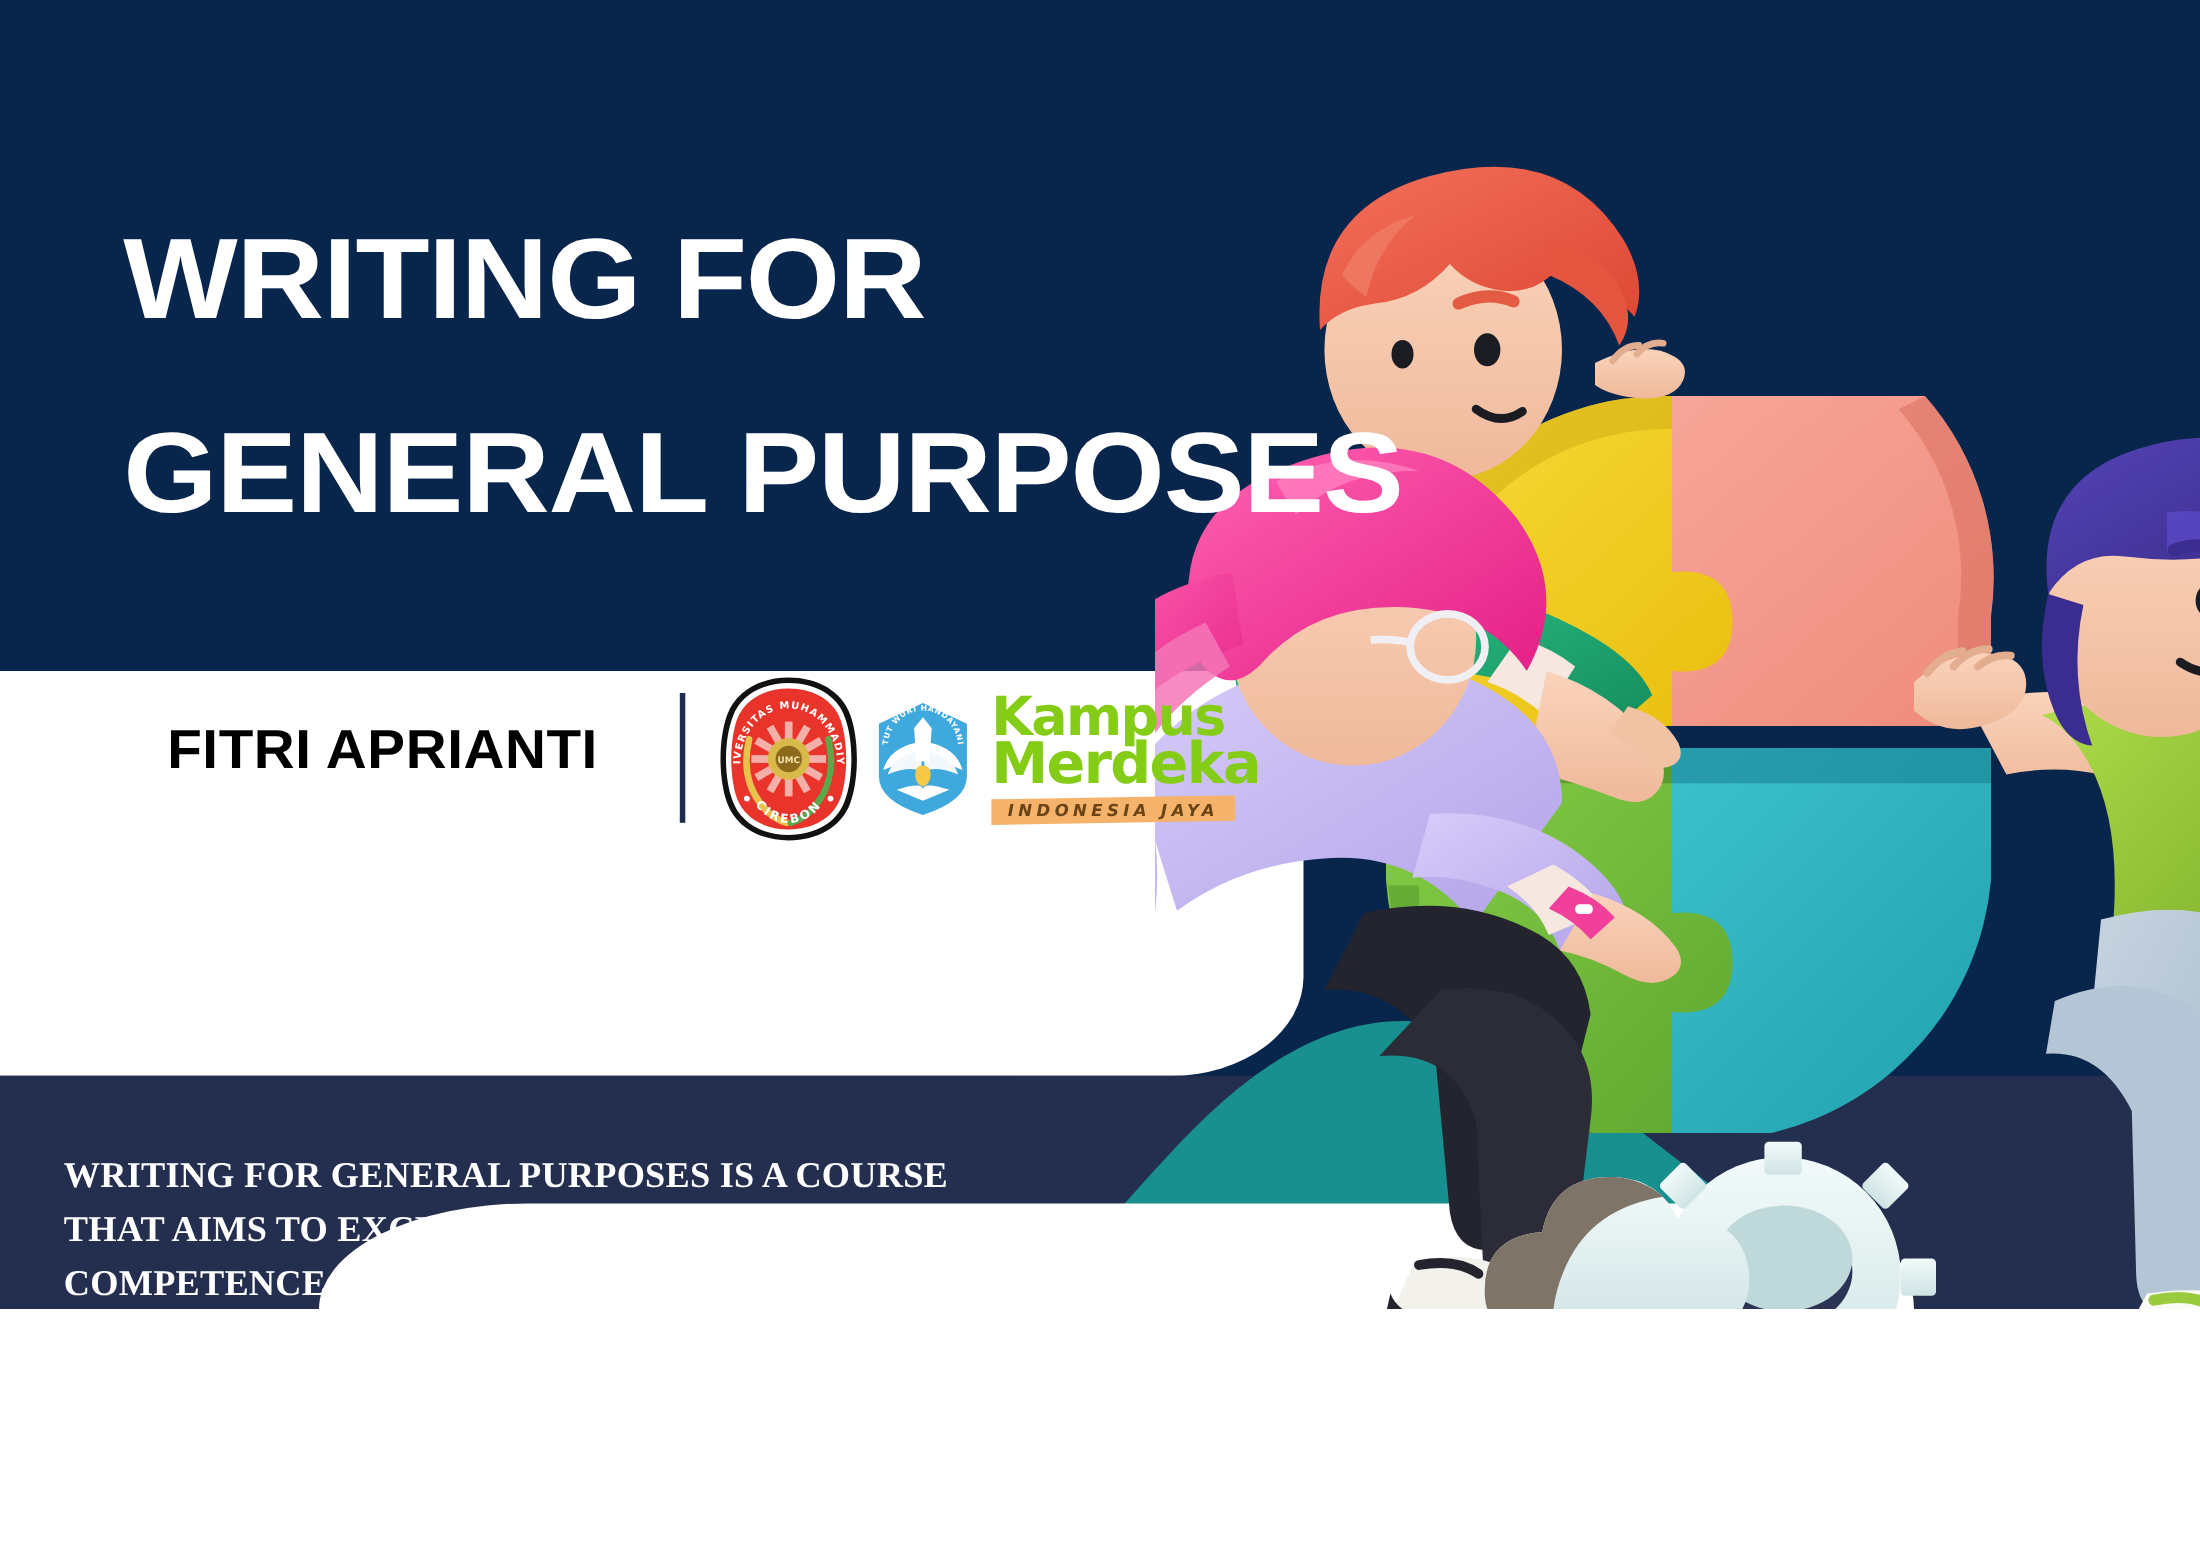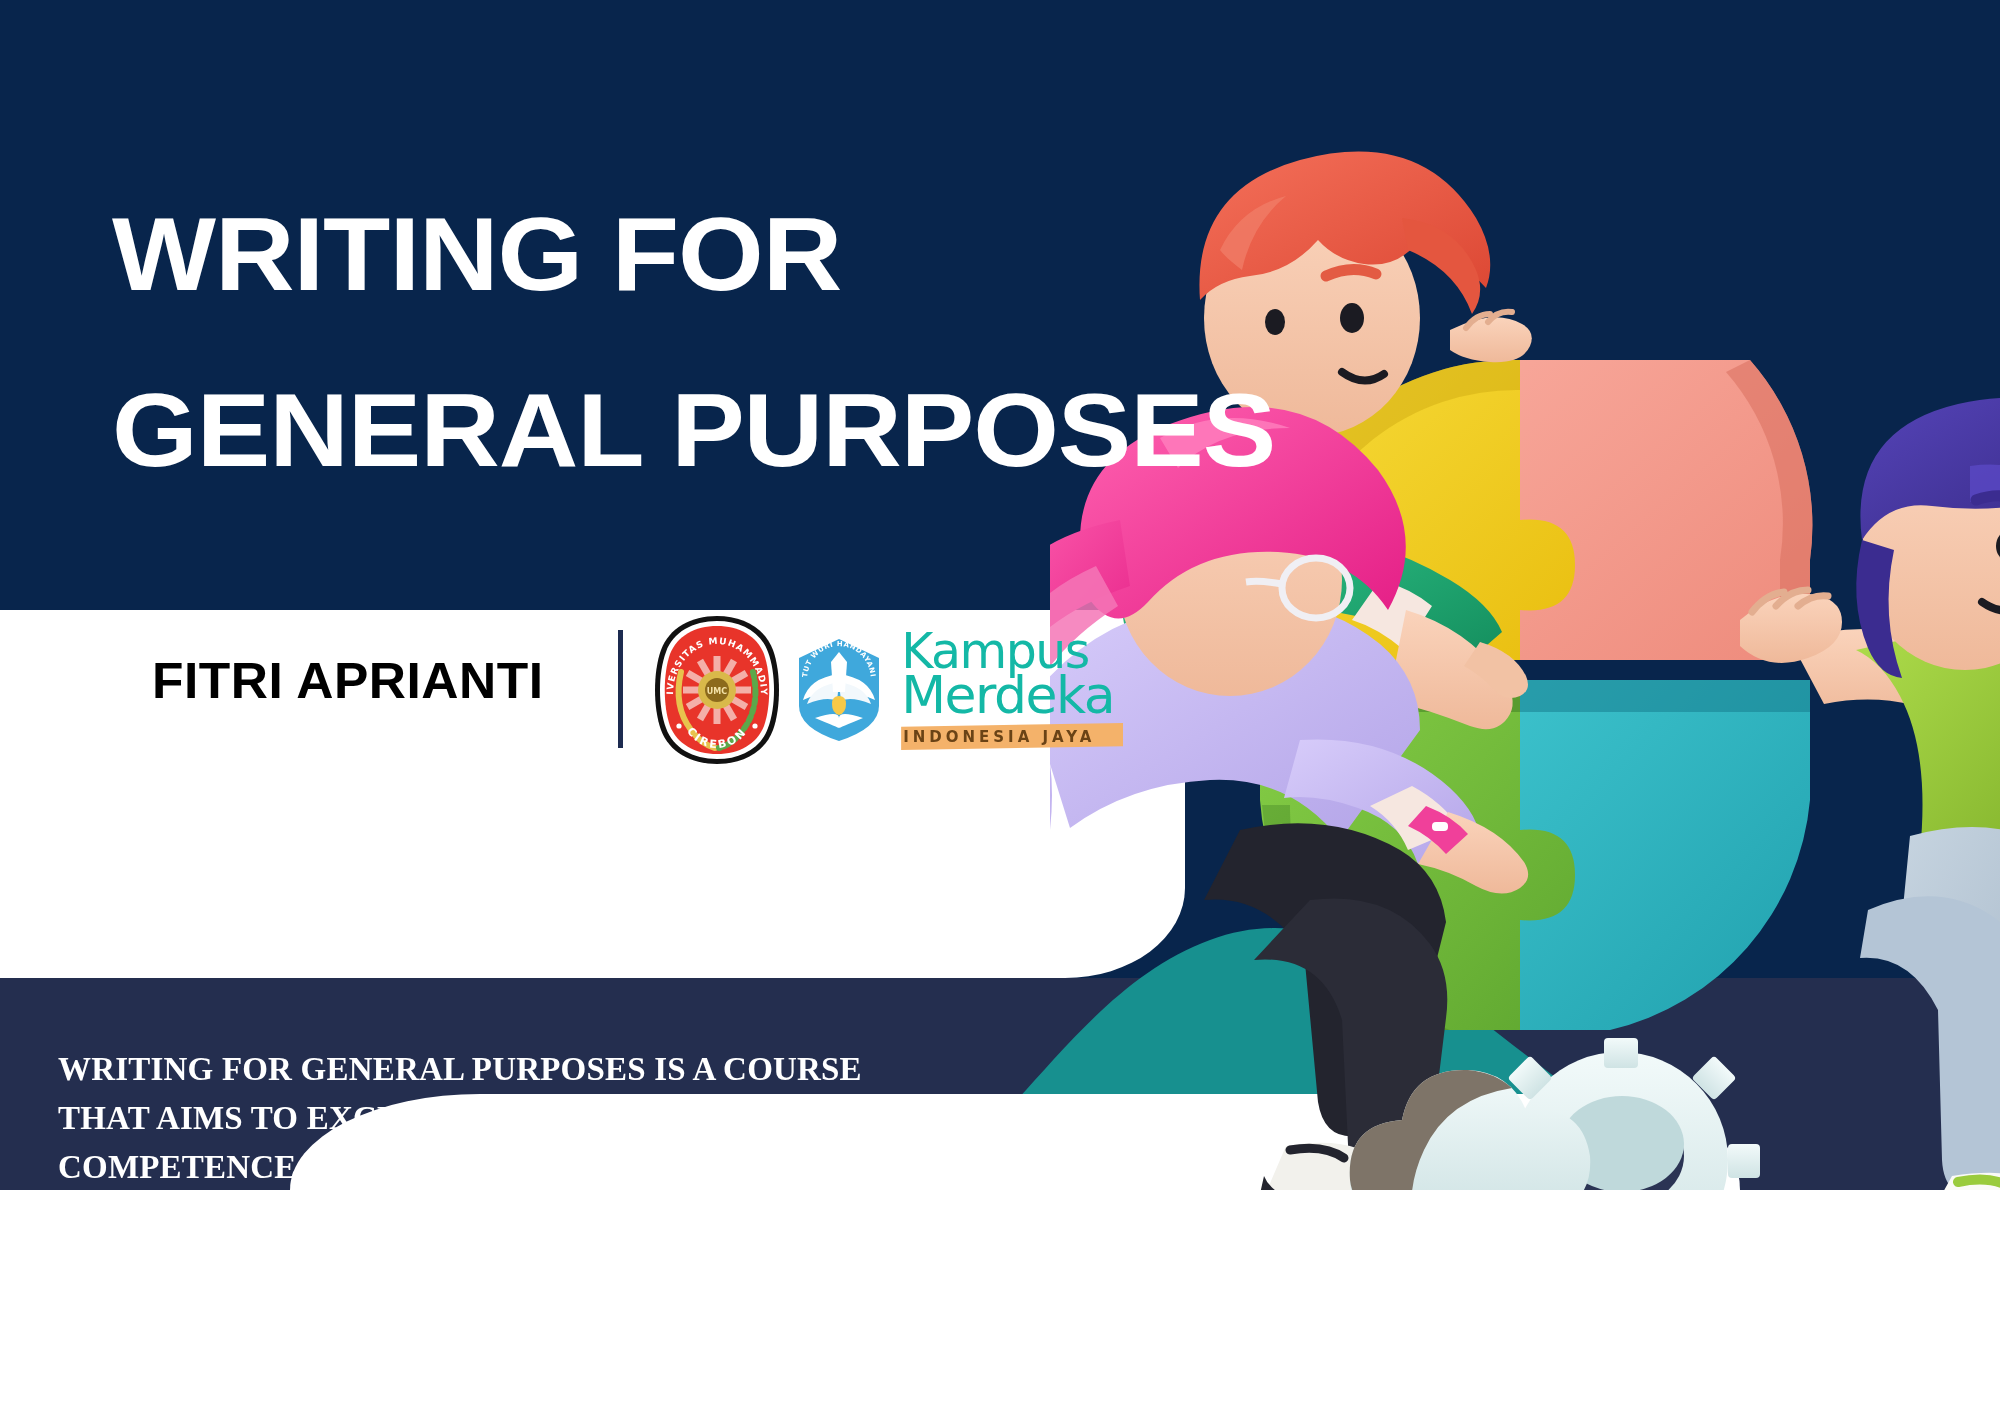--- a/index.html
+++ b/index.html
@@ -116,38 +116,40 @@
   .logo-umc svg { display: block; width: 100%; height: 100%; }
 
   
   .logo-kemdik { width: 92px; height: 108px; flex: none; }
   .logo-kemdik svg { display: block; width: 100%; height: 100%; }
 
   
   .logo-km { width: 230px; flex: none; margin-left: 6px; }
   .km-word {
     font-family: "DejaVu Sans", sans-serif;
-    font-weight: 400;
-    color: #14b8a6;
+    font-weight: 700;
+    color: #84cc16;
     font-size: 49px;
     line-height: 0.88;
     letter-spacing: -1.5px;
   }
   .km-word .l2 { display: block; font-size: 52px; }
   .km-ribbon {
     margin-top: 4px;
     background: #F4B26A;
     color: #6A4316;
     font-family: "DejaVu Sans", sans-serif;
     font-weight: 700;
     font-size: 15px;
     letter-spacing: 4px;
+    text-align: center;
     padding: 5px 2px 4px;
     width: 222px;
     clip-path: polygon(0% 14%, 100% 0%, 100% 86%, 0% 100%);
+    font-style: italic;
   }
 
   
   .description {
     position: absolute;
     left: 33px; top: 1045px;
     width: 900px;
     color: #FFFFFF;
     font-family: "Liberation Serif", serif;
     font-weight: 700;

